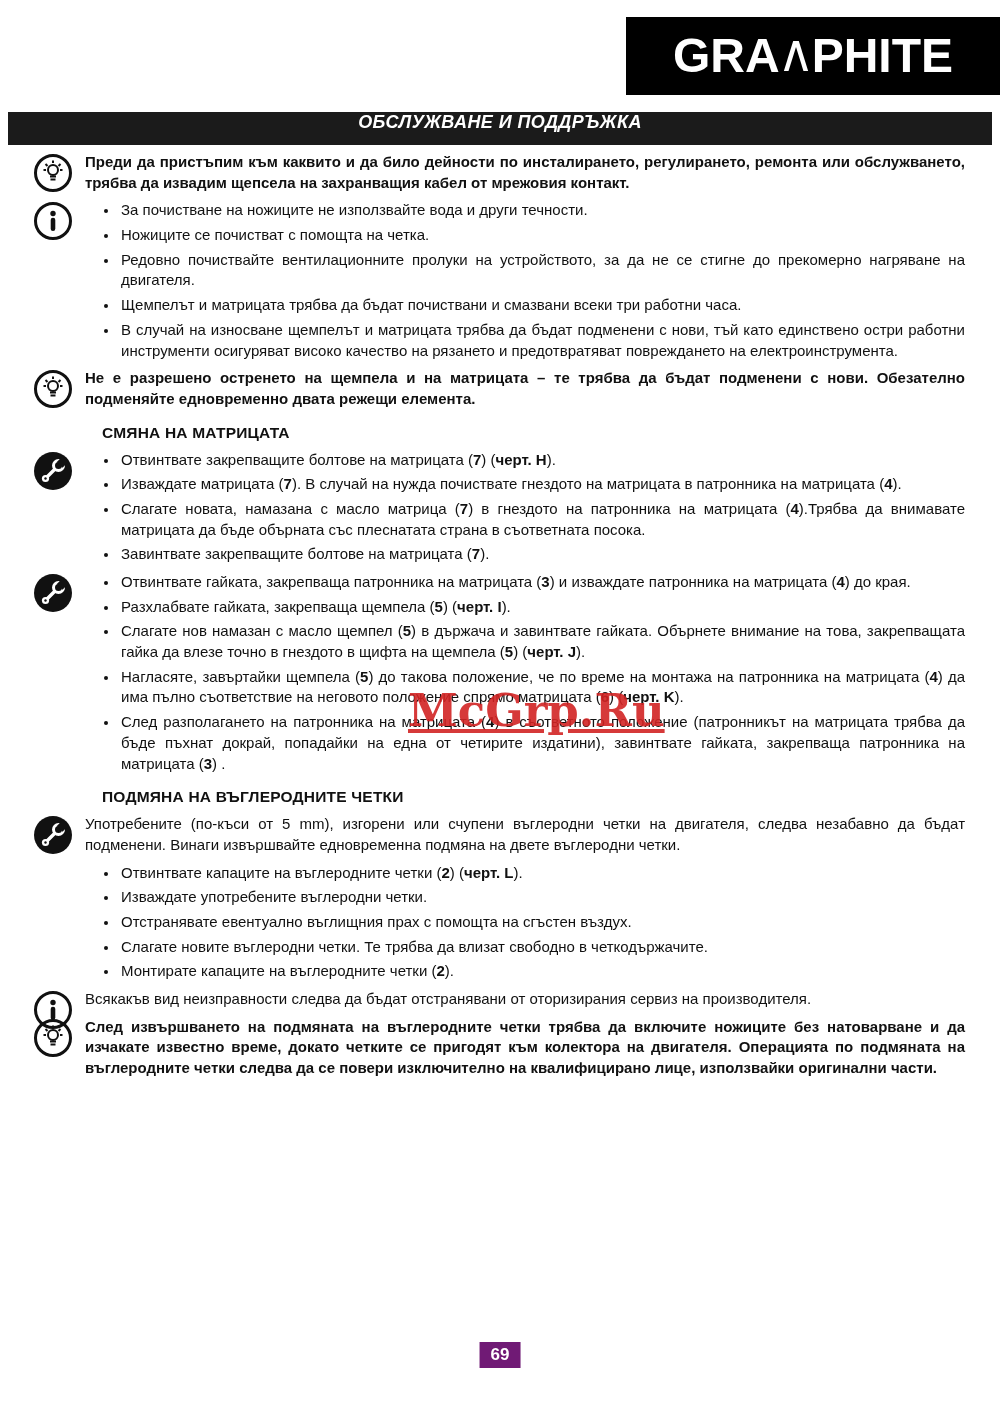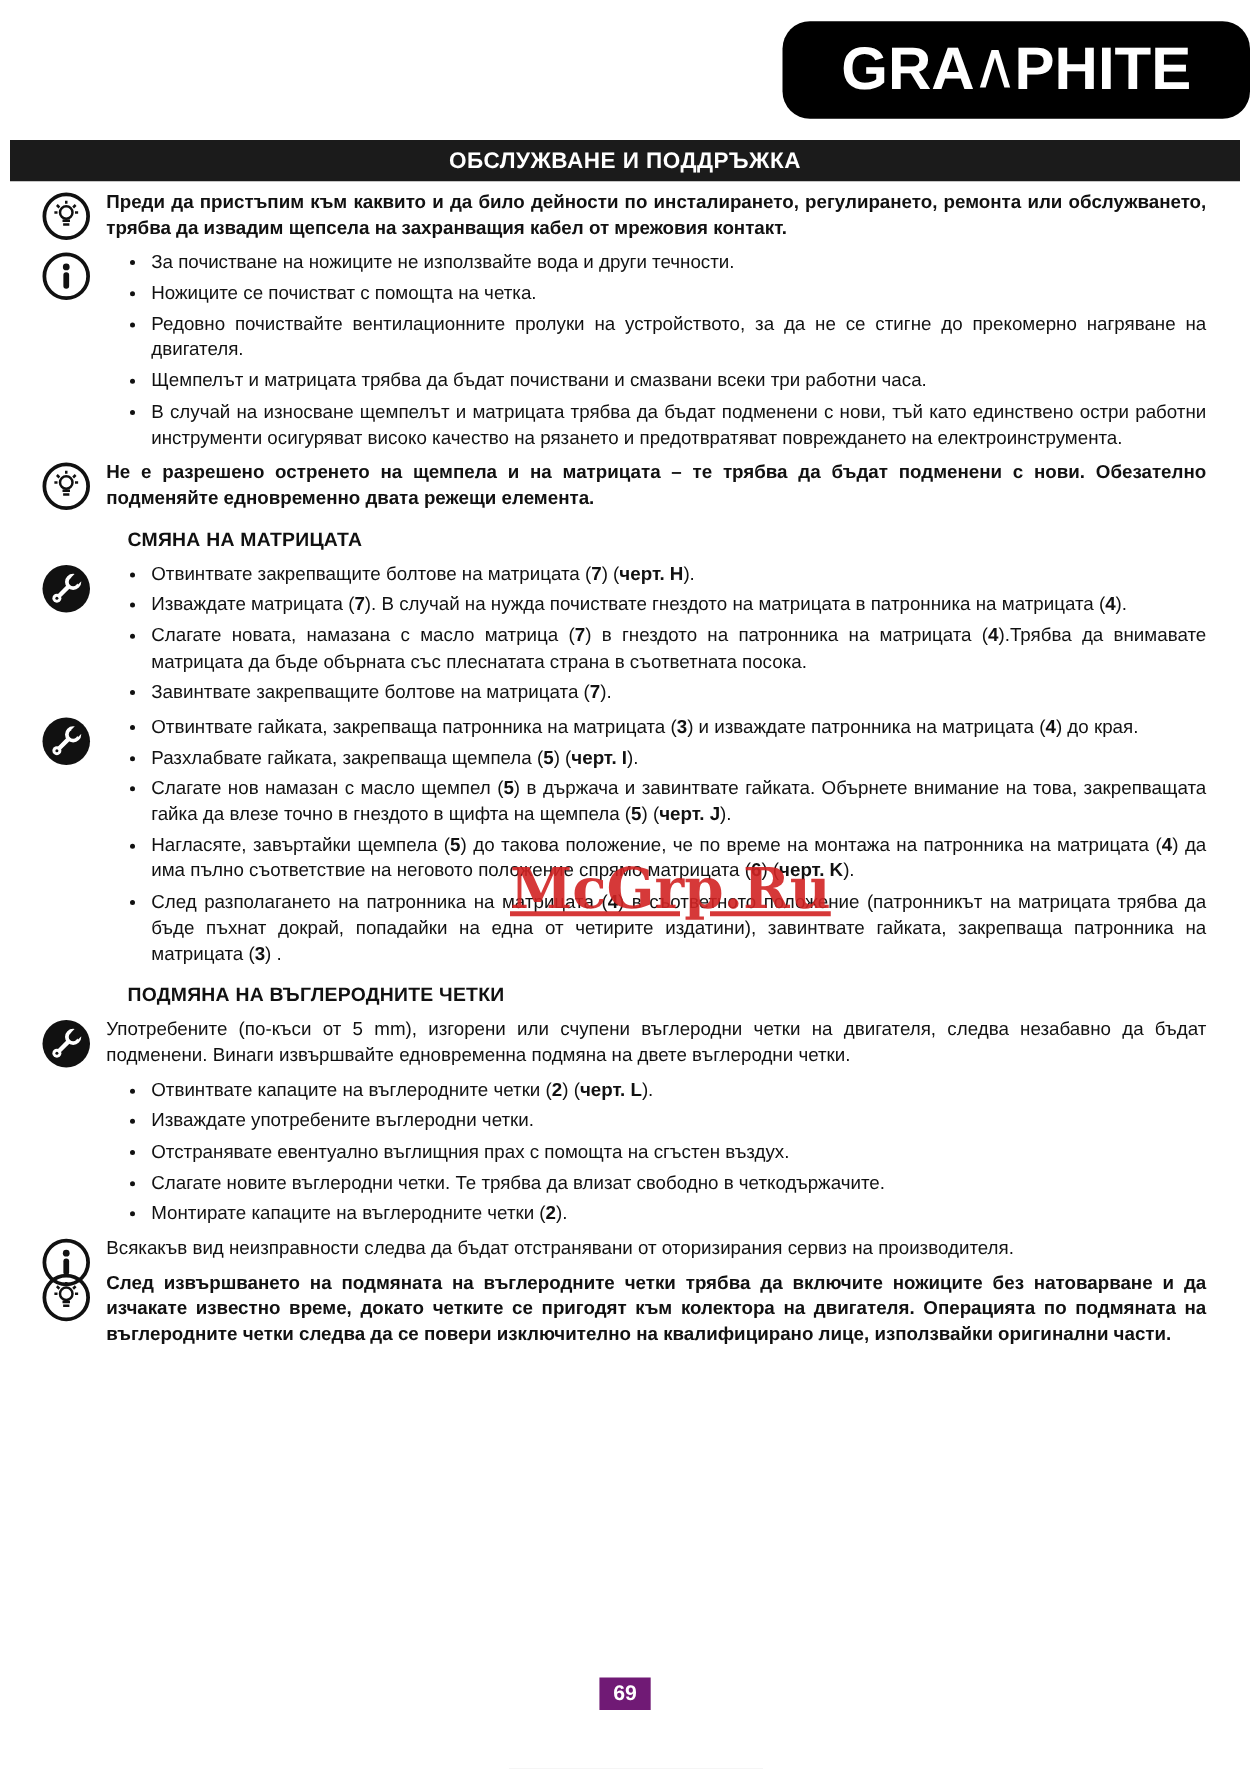--- a/index.html
+++ b/index.html
@@ -10,29 +10,29 @@
     margin:0 auto;
     overflow:hidden;
     font-family:"Liberation Sans","DejaVu Sans",sans-serif;
     color:#111;
   }
   .logo-bar{
     position:absolute;top:17px;right:0;
     width:374px;height:78px;
     background:#000;color:#fff;
     display:flex;align-items:center;justify-content:center;
-    font-weight:bold;font-size:48px;letter-spacing:0px;border-radius:22px;
+    font-weight:bold;font-size:48px;letter-spacing:0px;
   }
   .logo-bar .ltxt{line-height:1;}
   .logo-slash{display:inline-block;margin:0 2px;}
   .title-bar{
     position:absolute;top:112px;left:8px;right:8px;height:33px;
     background:#1b1b1b;color:#fff;
-    display:flex;align-items:center;justify-content:center;
-    font-weight:bold;font-size:18px;letter-spacing:.4px;
+    display:flex;align-items:flex-start;justify-content:center;
+    font-style:italic;font-weight:bold;font-size:18px;letter-spacing:.4px;
   }
   .content{position:absolute;top:152px;left:85px;width:880px;}
   .block{position:relative;margin:0 0 7px 0;}
   .icon{position:absolute;left:-52px;top:1px;width:40px;height:40px;}
   .icon svg{width:40px;height:40px;display:block;}
   .para{font-size:15px;line-height:1.38;text-align:justify;}
   .para.bd, .bd{font-weight:bold;}
   .section-heading{font-weight:bold;font-size:15.5px;margin:14px 0 8px 17px;letter-spacing:.2px;}
   ul.bullets{margin:0;padding:0 0 0 34px;list-style:disc;}
   ul.bullets li{font-size:15px;line-height:1.38;text-align:justify;margin:0 0 4px 0;padding-left:2px;}

